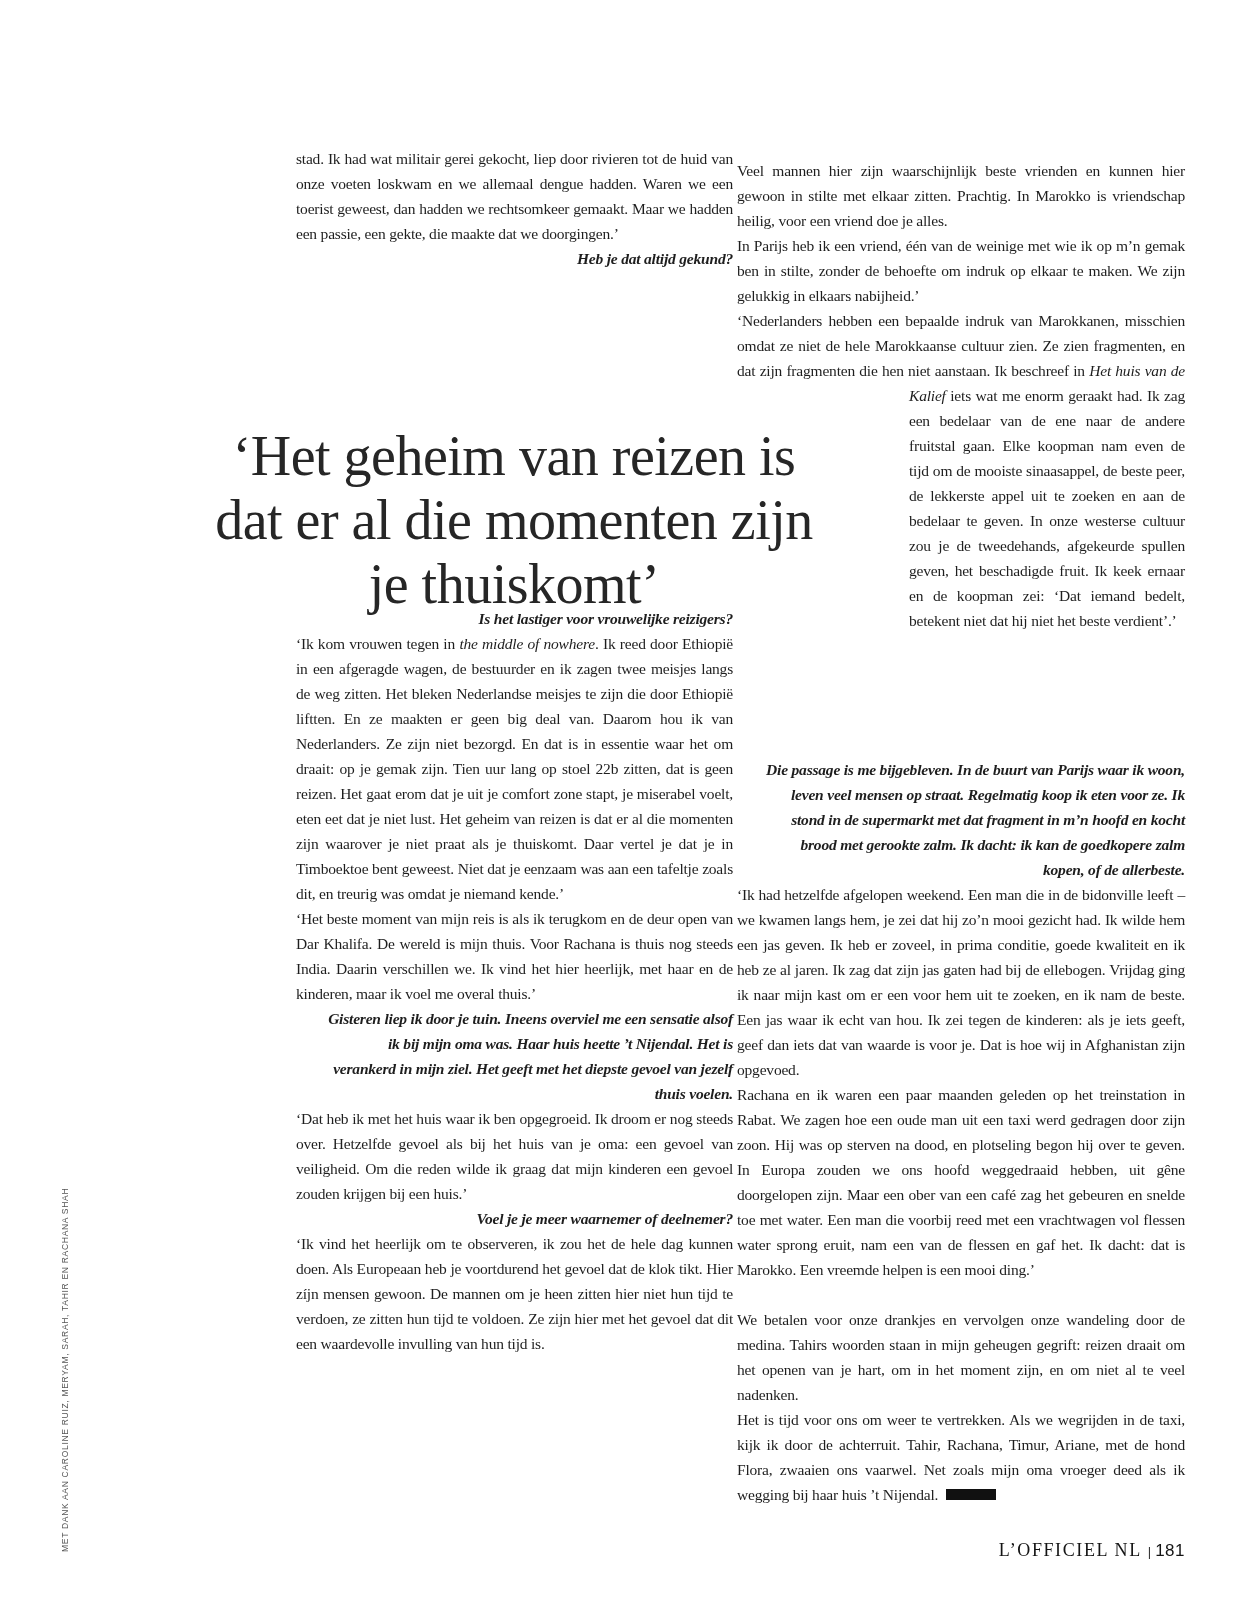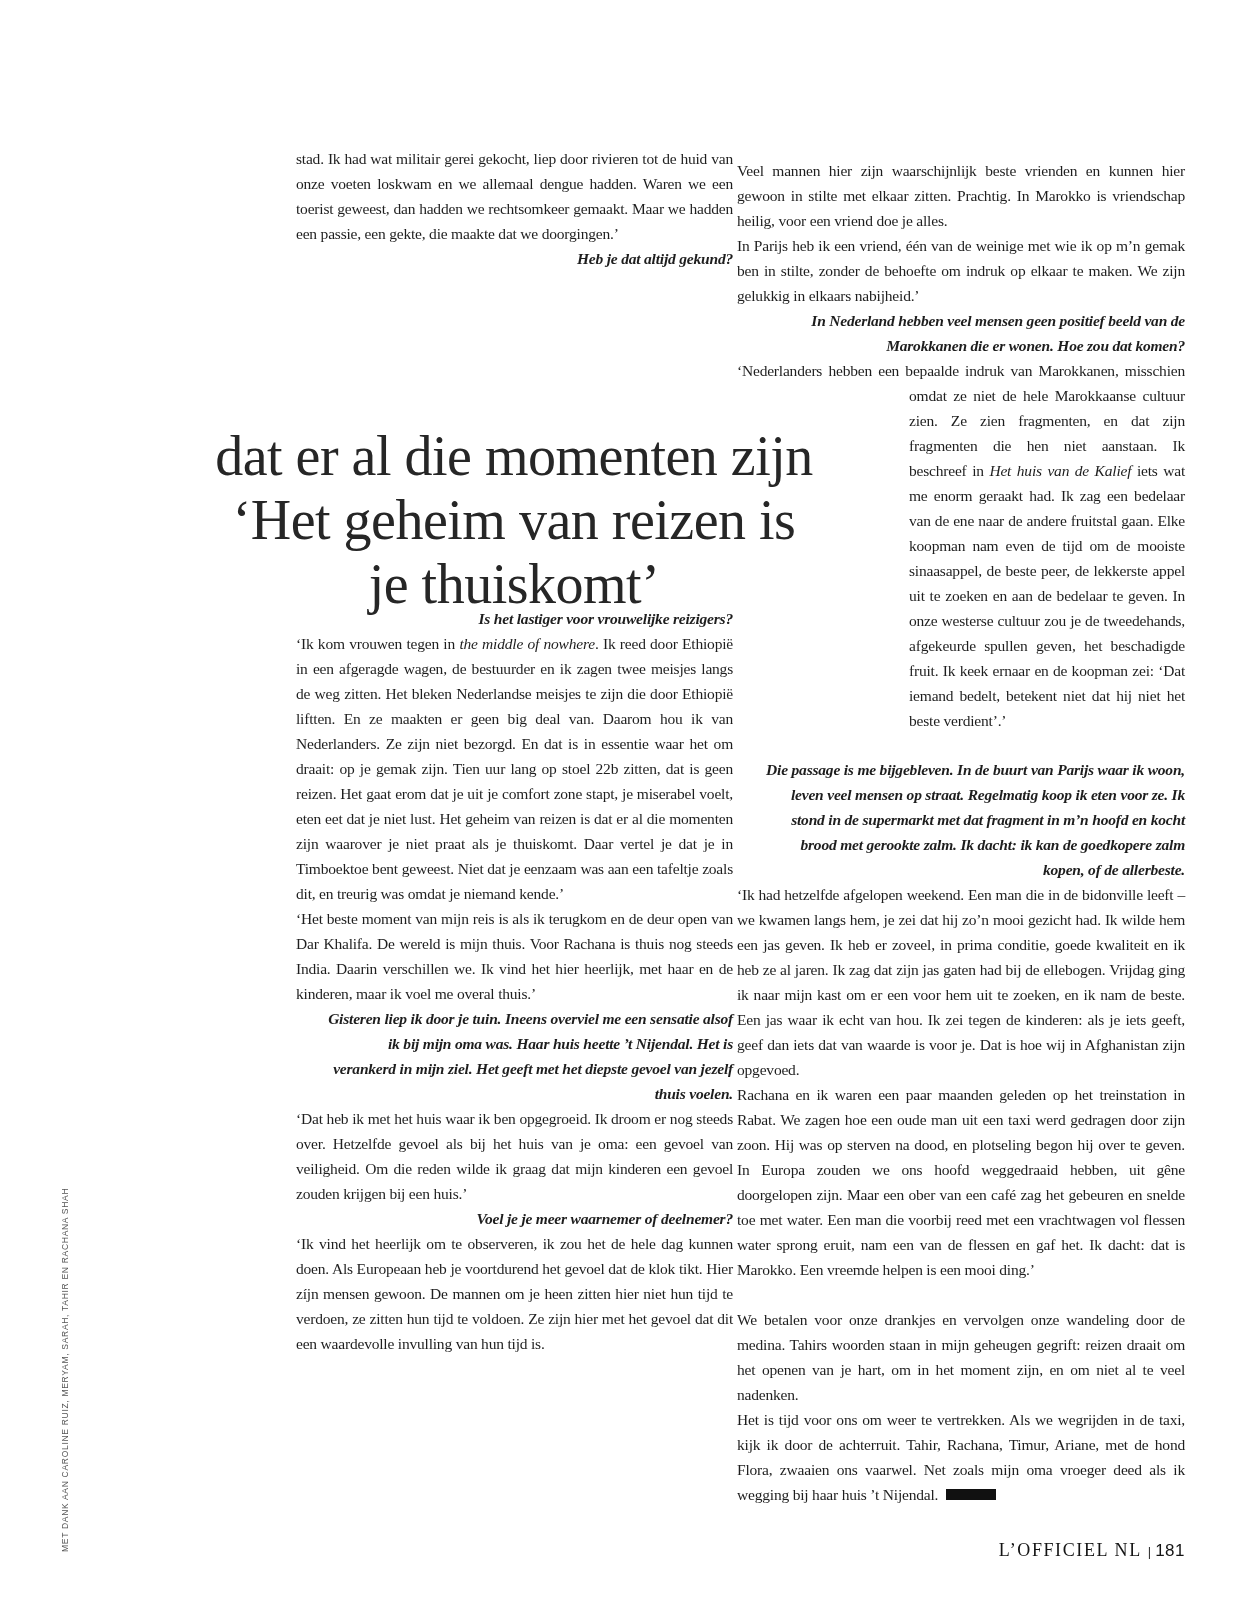--- a/index.html
+++ b/index.html
@@ -124,32 +124,31 @@
     <p class="body">‘Dat heb ik met het huis waar ik ben opgegroeid. Ik droom er nog steeds over. Hetzelfde gevoel als bij het huis van je oma: een gevoel van veiligheid. Om die reden wilde ik graag dat mijn kinderen een gevoel zouden krijgen bij een huis.’</p>
     <p class="question">Voel je je meer waarnemer of deelnemer?</p>
     <p class="body">‘Ik vind het heerlijk om te observeren, ik zou het de hele dag kunnen doen. Als Europeaan heb je voortdurend het gevoel dat de klok tikt. Hier zíjn mensen gewoon. De mannen om je heen zitten hier niet hun tijd te verdoen, ze zitten hun tijd te voldoen. Ze zijn hier met het gevoel dat dit een waardevolle invulling van hun tijd is.</p>
   </div>
 
   <div class="col right-col">
     <div class="float-a"></div>
     <div class="float-b"></div>
     <p class="body">Veel mannen hier zijn waarschijnlijk beste vrienden en kunnen hier gewoon in stilte met elkaar zitten. Prachtig. In Marokko is vriendschap heilig, voor een vriend doe je alles.</p>
     <p class="body">In Parijs heb ik een vriend, één van de weinige met wie ik op m’n gemak ben in stilte, zonder de behoefte om indruk op elkaar te maken. We zijn gelukkig in elkaars nabijheid.’</p>
-    <p class="question">In Nederland hebben veel mensen geen positief beeld van de Marokkanen die er wonen. Hoe zou dat komen?</p>
     <p class="body"><span>‘Nederlanders hebben een bepaalde indruk van Marokkanen, misschien omdat ze niet de hele Marokkaanse cultuur zien. Ze zien fragmenten, en dat zijn fragmenten die hen niet aanstaan. Ik beschreef in </span><i>Het huis van de Kalief</i><span> iets wat me enorm geraakt had. Ik zag een bedelaar van de ene naar de andere fruitstal gaan. Elke koopman nam even de tijd om de mooiste sinaasappel, de beste peer, de lekkerste appel uit te zoeken en aan de bedelaar te geven. In onze westerse cultuur zou je de tweedehands, afgekeurde spullen geven, het beschadigde fruit. Ik keek ernaar en de koopman zei: ‘Dat iemand bedelt, betekent niet dat hij niet het beste verdient’.’</span></p>
     <p class="question clear">Die passage is me bijgebleven. In de buurt van Parijs waar ik woon, leven veel mensen op straat. Regelmatig koop ik eten voor ze. Ik stond in de supermarkt met dat fragment in m’n hoofd en kocht brood met gerookte zalm. Ik dacht: ik kan de goedkopere zalm kopen, of de allerbeste.</p>
     <p class="body">‘Ik had hetzelfde afgelopen weekend. Een man die in de bidonville leeft – we kwamen langs hem, je zei dat hij zo’n mooi gezicht had. Ik wilde hem een jas geven. Ik heb er zoveel, in prima conditie, goede kwaliteit en ik heb ze al jaren. Ik zag dat zijn jas gaten had bij de ellebogen. Vrijdag ging ik naar mijn kast om er een voor hem uit te zoeken, en ik nam de beste. Een jas waar ik echt van hou. Ik zei tegen de kinderen: als je iets geeft, geef dan iets dat van waarde is voor je. Dat is hoe wij in Afghanistan zijn opgevoed.</p>
     <p class="body">Rachana en ik waren een paar maanden geleden op het treinstation in Rabat. We zagen hoe een oude man uit een taxi werd gedragen door zijn zoon. Hij was op sterven na dood, en plotseling begon hij over te geven. In Europa zouden we ons hoofd weggedraaid hebben, uit gêne doorgelopen zijn. Maar een ober van een café zag het gebeuren en snelde toe met water. Een man die voorbij reed met een vrachtwagen vol flessen water sprong eruit, nam een van de flessen en gaf het. Ik dacht: dat is Marokko. Een vreemde helpen is een mooi ding.’</p>
     <p class="body gap-before">We betalen voor onze drankjes en vervolgen onze wandeling door de medina. Tahirs woorden staan in mijn geheugen gegrift: reizen draait om het openen van je hart, om in het moment zijn, en om niet al te veel nadenken.</p>
     <p class="body"><span>Het is tijd voor ons om weer te vertrekken. Als we wegrijden in de taxi, kijk ik door de achterruit. Tahir, Rachana, Timur, Ariane, met de hond Flora, zwaaien ons vaarwel. Net zoals mijn oma vroeger deed als ik wegging bij haar huis ’t Nijendal.</span><span class="endmark"></span></p>
   </div>
 
   <div class="pullquote">
+    <span class="pq-line">‘Het geheim van reizen is</span>
     <span class="pq-line">dat er al die momenten zijn</span>
-    <span class="pq-line">‘Het geheim van reizen is</span>
     <span class="pq-line">je thuiskomt’</span>
   </div>
 
   <div class="footer">
     <span class="brand">L’OFFICIEL NL</span><span class="sep">|</span><span class="pagenum">181</span>
   </div>
 
 </div>
 
 </body></html>

